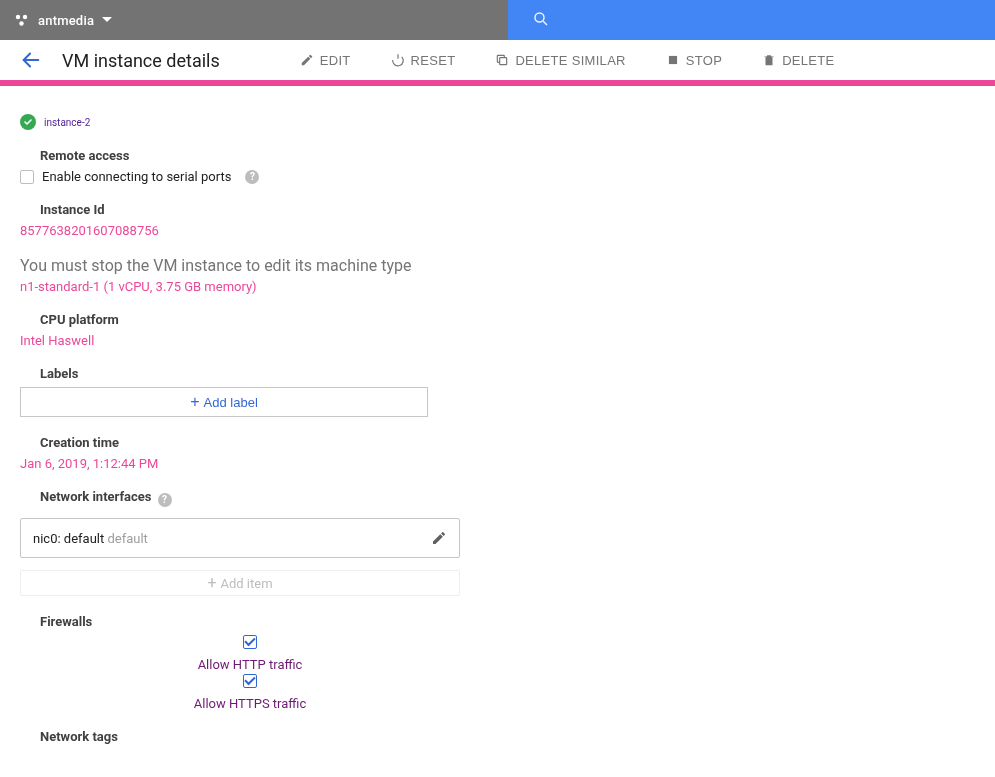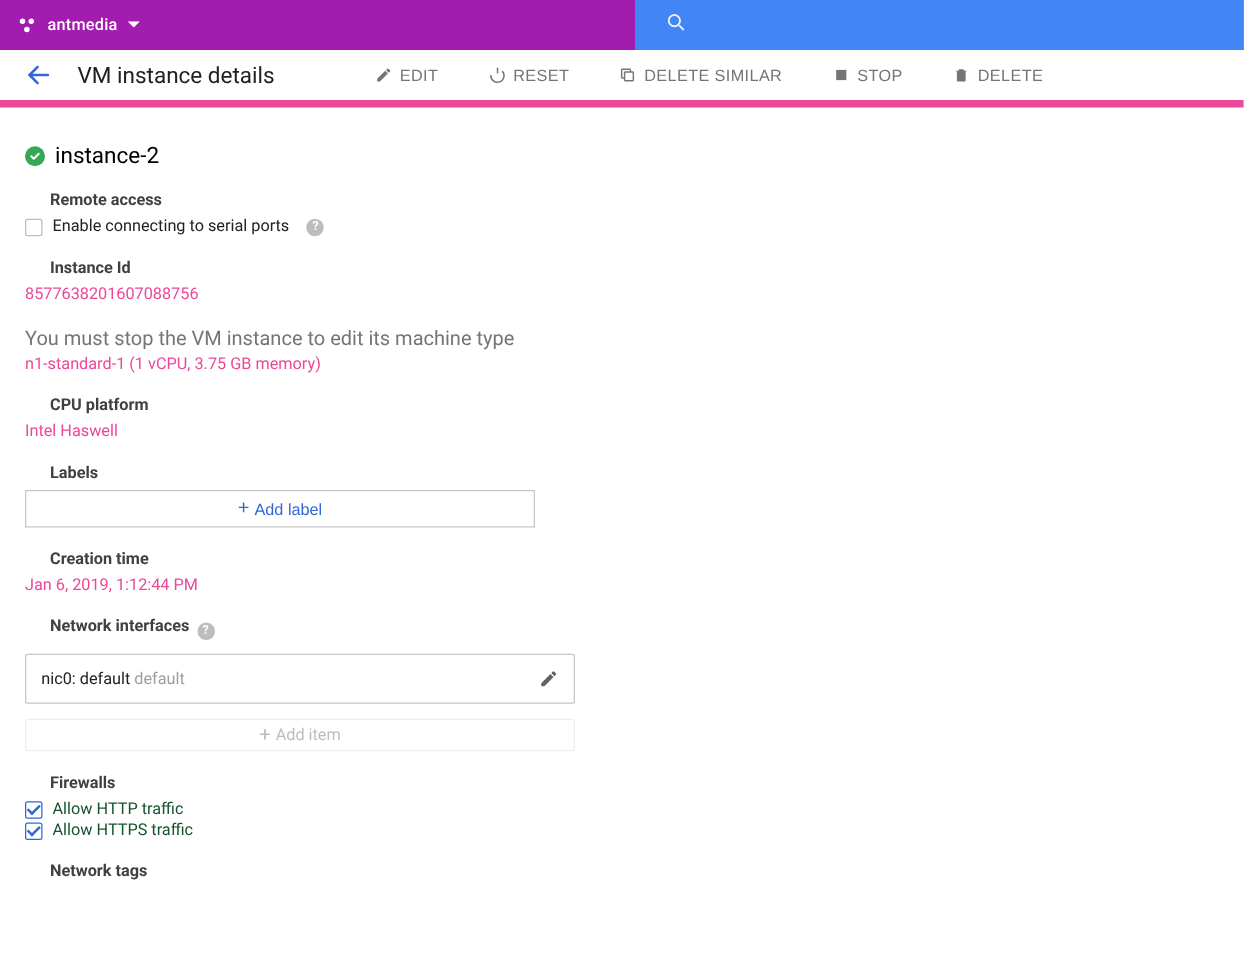--- a/index.html
+++ b/index.html
@@ -4,21 +4,21 @@
 <style>
 * { margin: 0; padding: 0; box-sizing: border-box; }
 body {
   font-family: Roboto, "Helvetica Neue", Arial, sans-serif;
   font-size: 13px;
   color: #212121;
   background: #fff;
   width: 995px;
 }
 .topbar {
-  background: #a21caf;
+  background: #737373;
   height: 40px;
   display: flex;
   align-items: center;
   color: #fff;
 }
 .topbar-left {
   display: flex;
   align-items: center;
   padding-left: 14px;
   gap: 8px;
@@ -69,21 +69,21 @@
   align-items: center;
   gap: 8px;
   margin-bottom: 18px;
 }
 .status-icon {
   width: 16px; height: 16px; border-radius: 50%;
   background: #35a853;
   display: inline-flex; align-items: center; justify-content: center;
 }
 .status-icon svg { display: block; }
-.instance-name { font-size: 18px; color: #000000; }
+.instance-name { font-size: 10px; color: #4c1d95; }
 
 .section { margin-bottom: 18px; max-width: 460px; }
 .section-label {
   font-size: 13px;
   font-weight: 700;
   color: #404040;
   margin-bottom: 6px;
   padding-left: 20px;
 }
 .section-value { font-size: 13px; color: #ec4899; }
@@ -110,21 +110,21 @@
 }
 .checkbox.checked::after {
   content: "";
   display: block;
   width: 4px;
   height: 8px;
   border: solid #3367d6;
   border-width: 0 2px 2px 0;
   transform: rotate(45deg) translate(-1px, -1px);
 }
-.checkbox-row.blue-label { color: #14532d; }
+.checkbox-row.blue-label { color: #701a75; flex-direction: column; }
 .help-icon {
   width: 14px; height: 14px; border-radius: 50%;
   background: #bdbdbd; color: #fff;
   display: inline-flex; align-items: center; justify-content: center;
   font-size: 10px; font-weight: 700;
   margin-left: 6px;
 }
 
 .add-label-btn {
   width: 408px;

